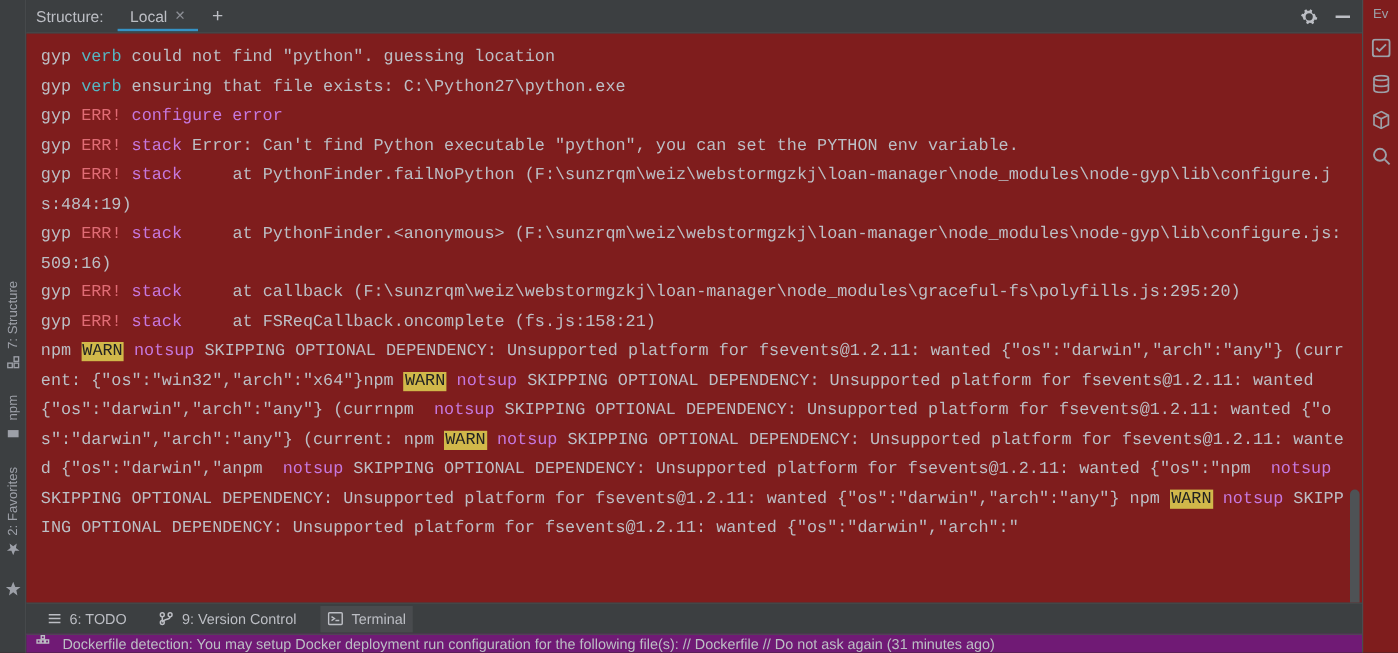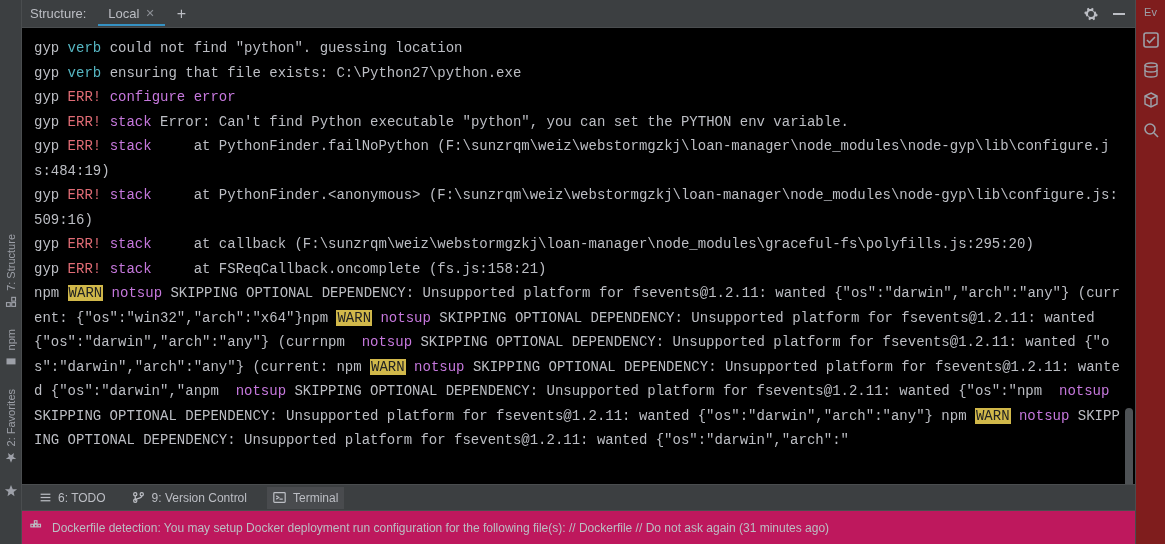--- a/index.html
+++ b/index.html
@@ -94,21 +94,21 @@
     gap: 12px;
   }
   .icon-btn {
     color: #bcbec4;
     cursor: pointer;
     width: 16px; height: 16px;
     display: flex; align-items: center; justify-content: center;
   }
   .terminal-body {
     flex: 1;
-    background: #000000;
+    background: #7f1d1d;
     padding: 8px 10px 8px 12px;
     font-family: Consolas, "Courier New", monospace;
     font-size: 14px;
     line-height: 1.75;
     color: #bcbec4;
     white-space: pre-wrap;
     word-break: break-all;
     overflow: hidden;
     position: relative;
   }
@@ -148,22 +148,22 @@
     align-items: flex-end;
     gap: 6px;
     padding: 4px 6px;
     cursor: pointer;
   }
   .bottom-tab.active {
     background: #494b4e;
   }
   .bt-icon { width: 14px; height: 14px; display: inline-flex; align-items:center; justify-content:center; }
   .status-bar {
-    height: 34px;
-    background: #be185d;
+    height: 16px;
+    background: #701a75;
     border-top: 1px solid #4a4d4f;
     display: flex;
     align-items: center;
     padding: 0 8px;
     font-size: 12px;
     color: #bcbec4;
     gap: 8px;
   }
   .right-gutter {
     width: 30px;

